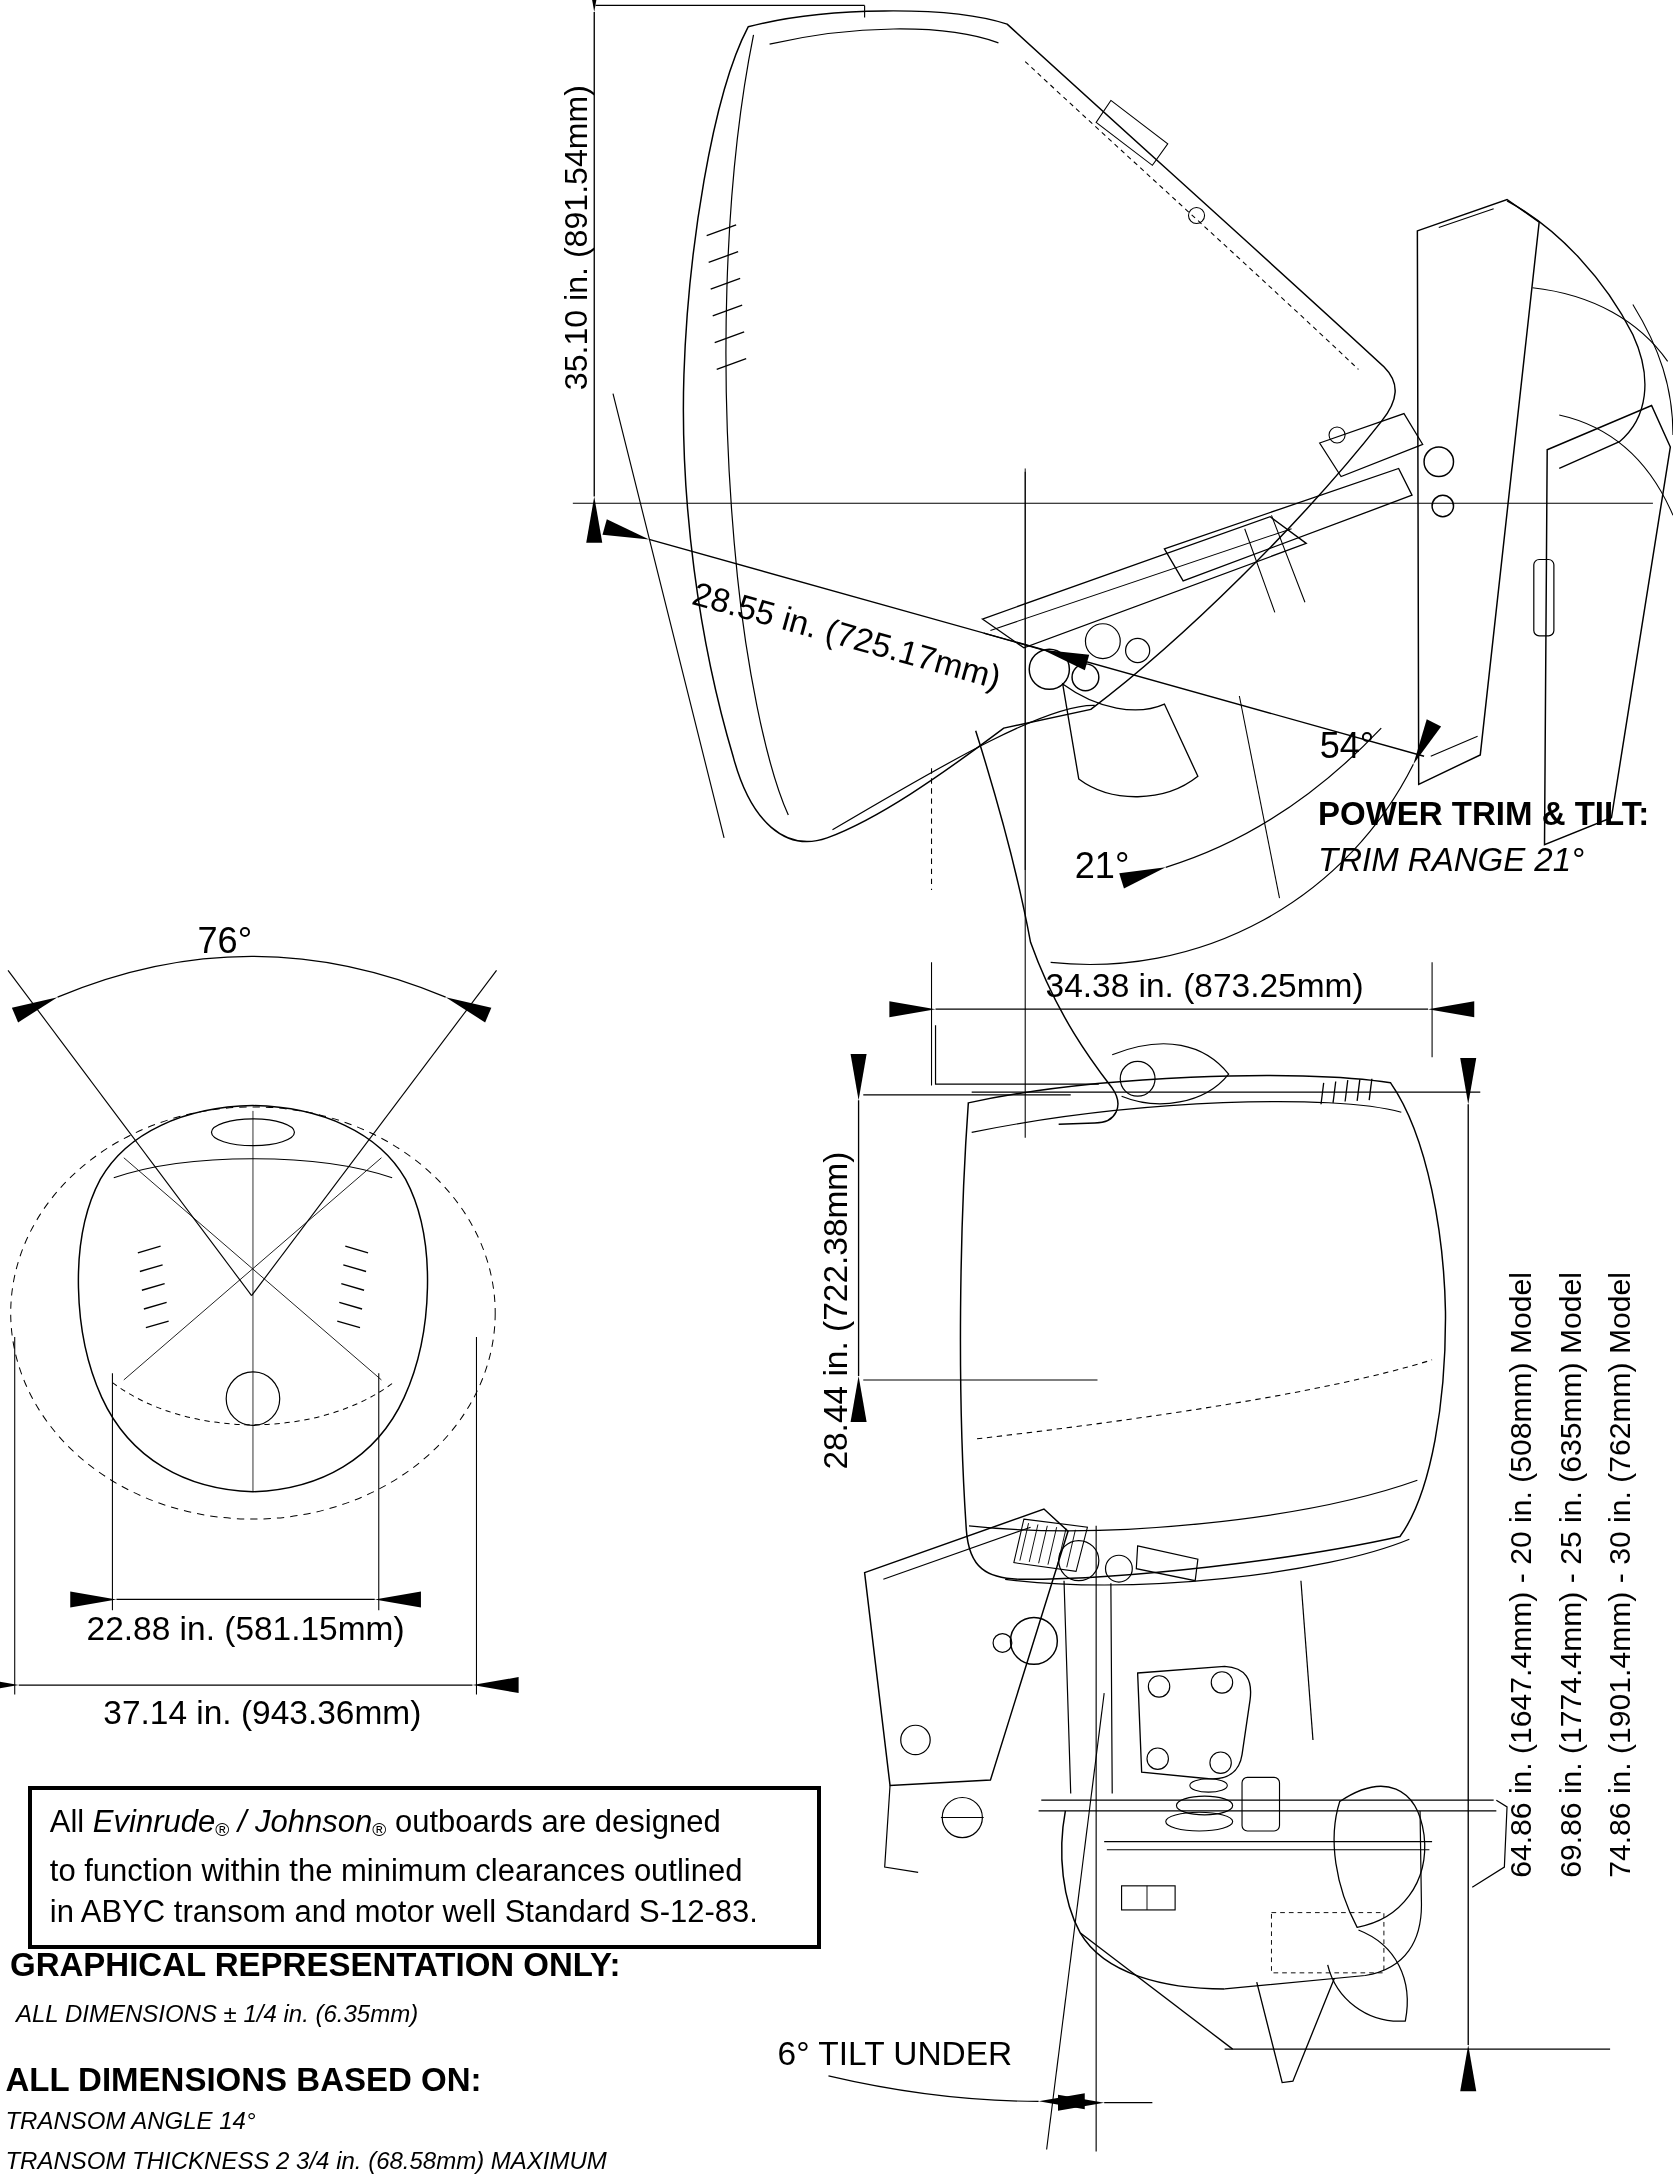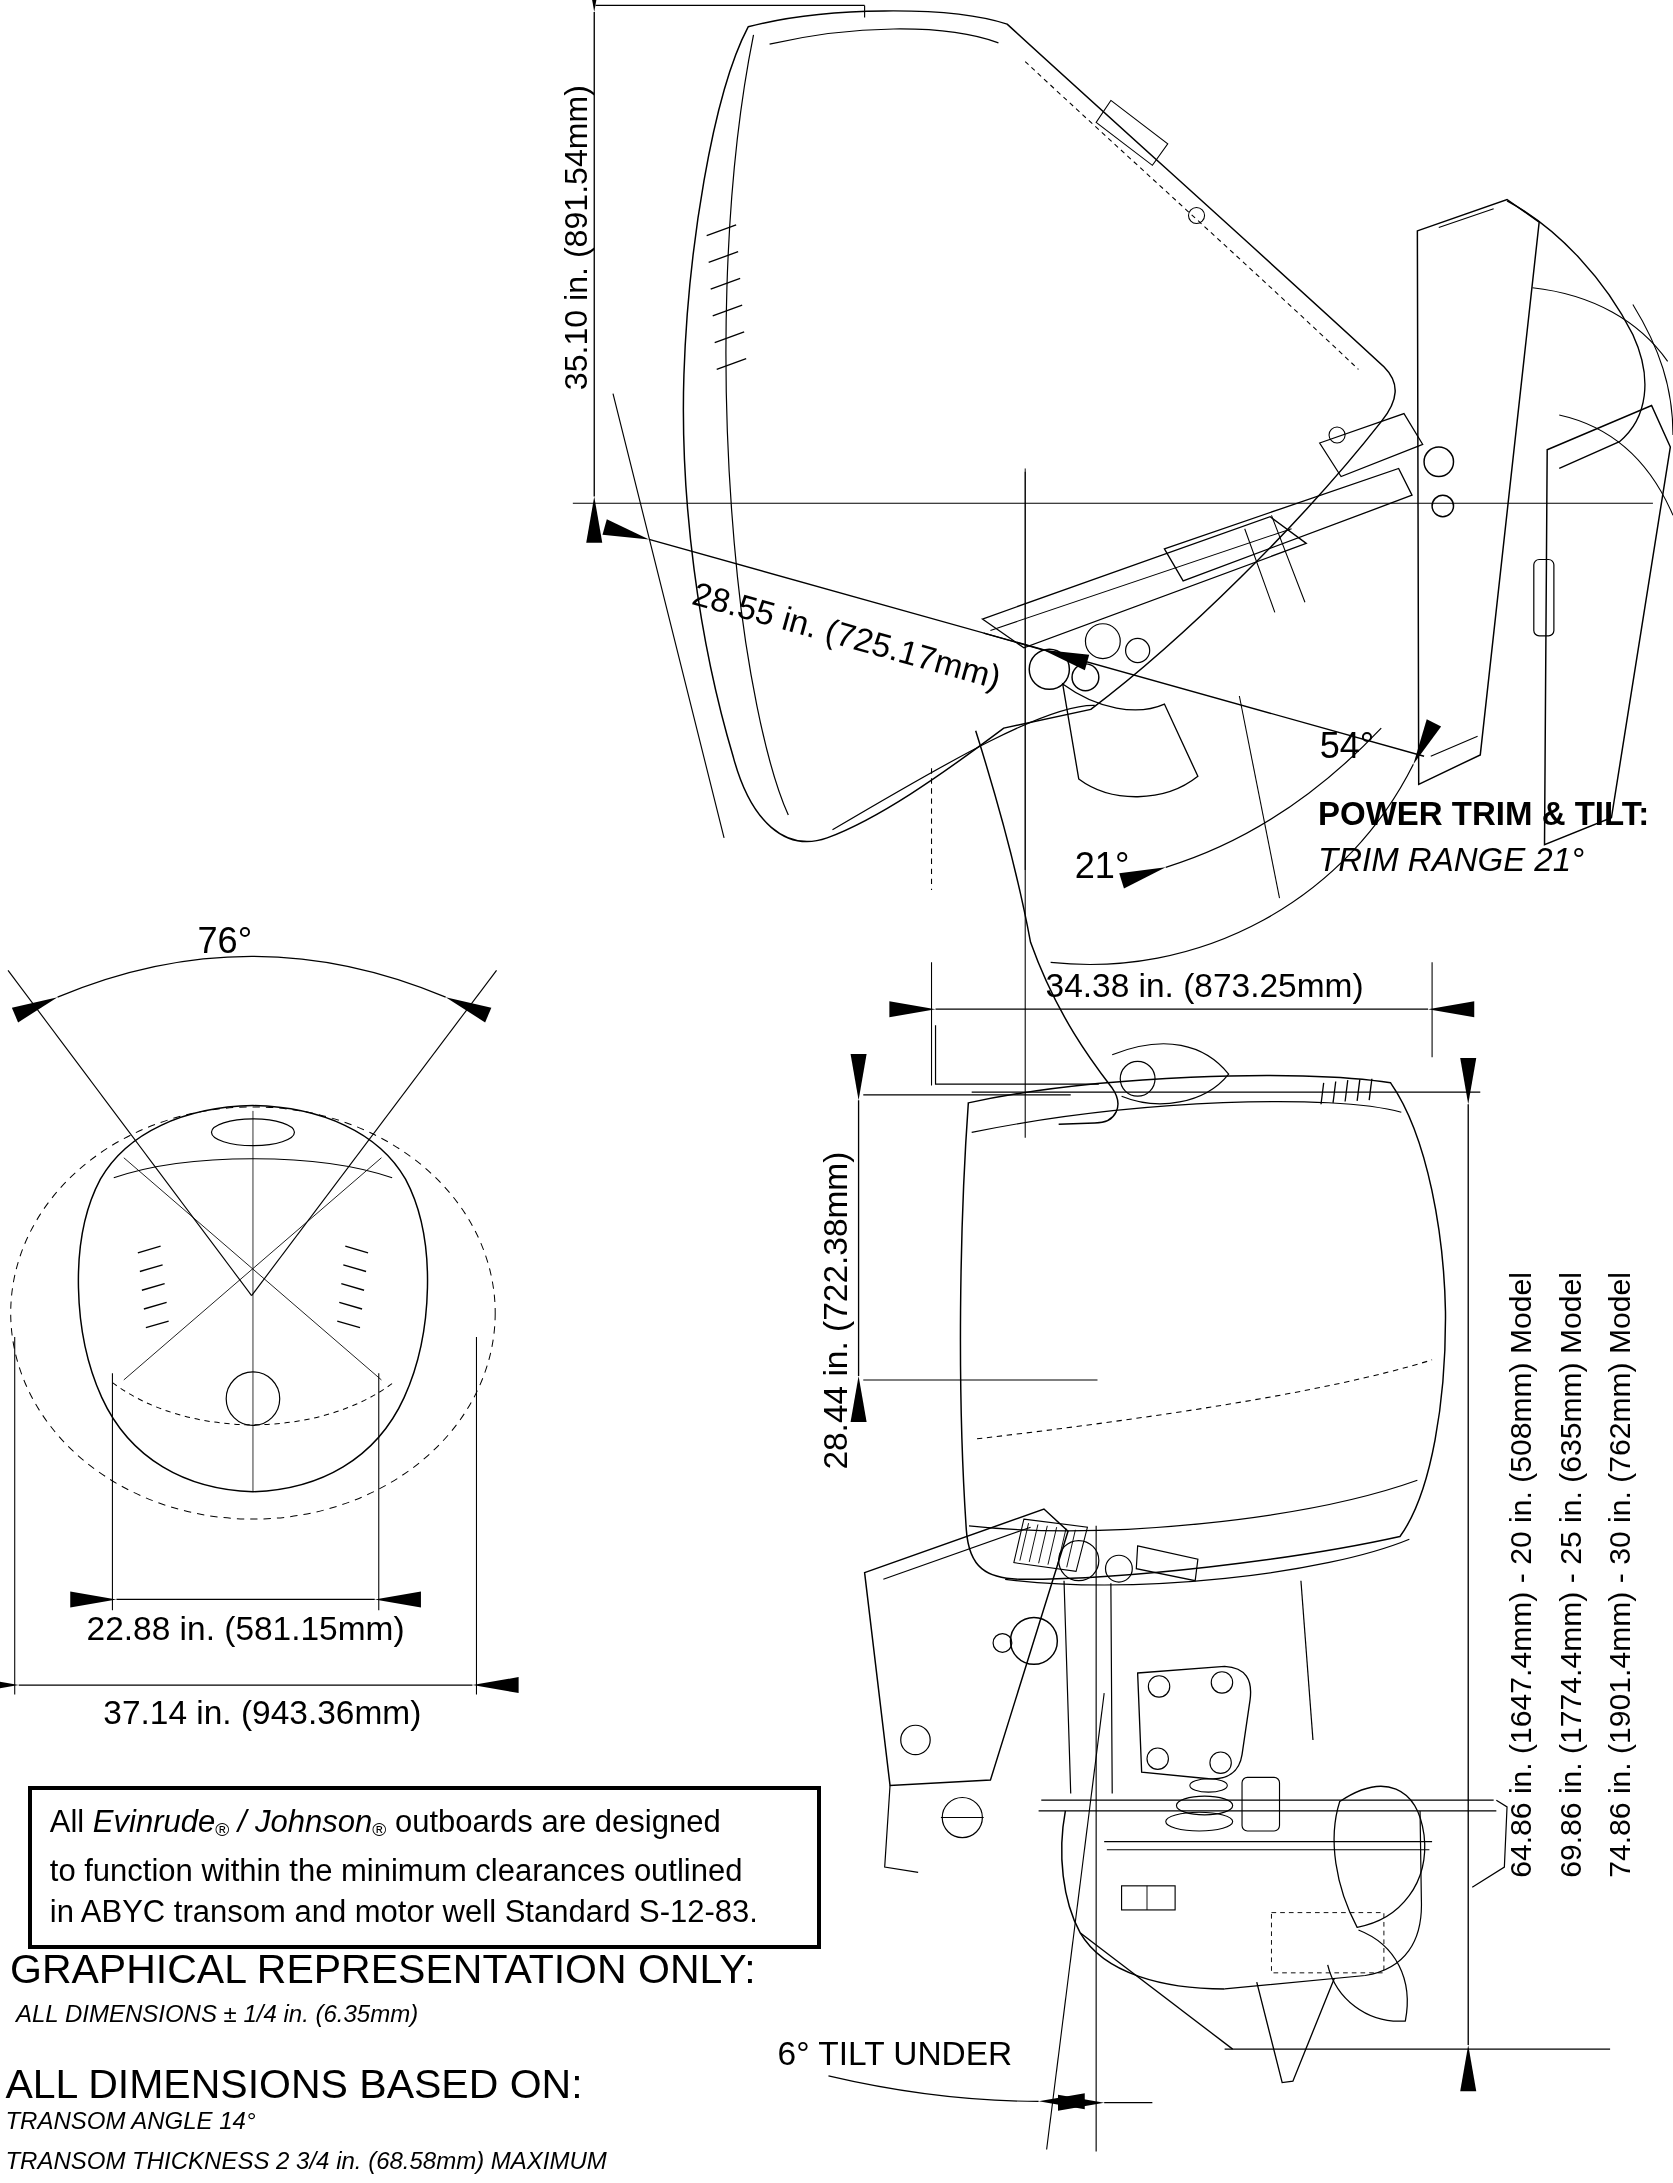--- a/index.html
+++ b/index.html
@@ -13,21 +13,21 @@
   .vmodel{font-size:45px;}
   .tiltunder{font-size:50px;}
   .ptt{position:absolute;left:1318px;top:791px;width:375px;line-height:46px;}
   .ptt .t{font-weight:bold;font-size:33px;}
   .ptt .l{font-style:italic;font-size:33px;}
   .notice{position:absolute;left:9.4px;top:1786px;width:793px;box-sizing:border-box;
           border:4.7px solid #000;padding:10.7px 10.7px 13.4px 17.4px;font-size:31px;line-height:41px;margin-left:19px;}
   .notice .it{font-style:italic;}
   .notice .reg{font-size:19px;vertical-align:-4px;}
   .foot{position:absolute;left:0;}
-  .fh{font-weight:normal;font-size:41px;}
+  .fh{font-weight:bold;font-size:33px;}
   .fi{font-style:italic;font-size:24px;}
 </style>
 </head>
 <body>
 
 <div class="page">
 
 <svg width="1673" height="2183" viewBox="0 0 2500 3262">
   <defs>
     <marker id="ar" markerUnits="userSpaceOnUse" markerWidth="80" markerHeight="44" refX="1" refY="22" orient="auto-start-reverse">

